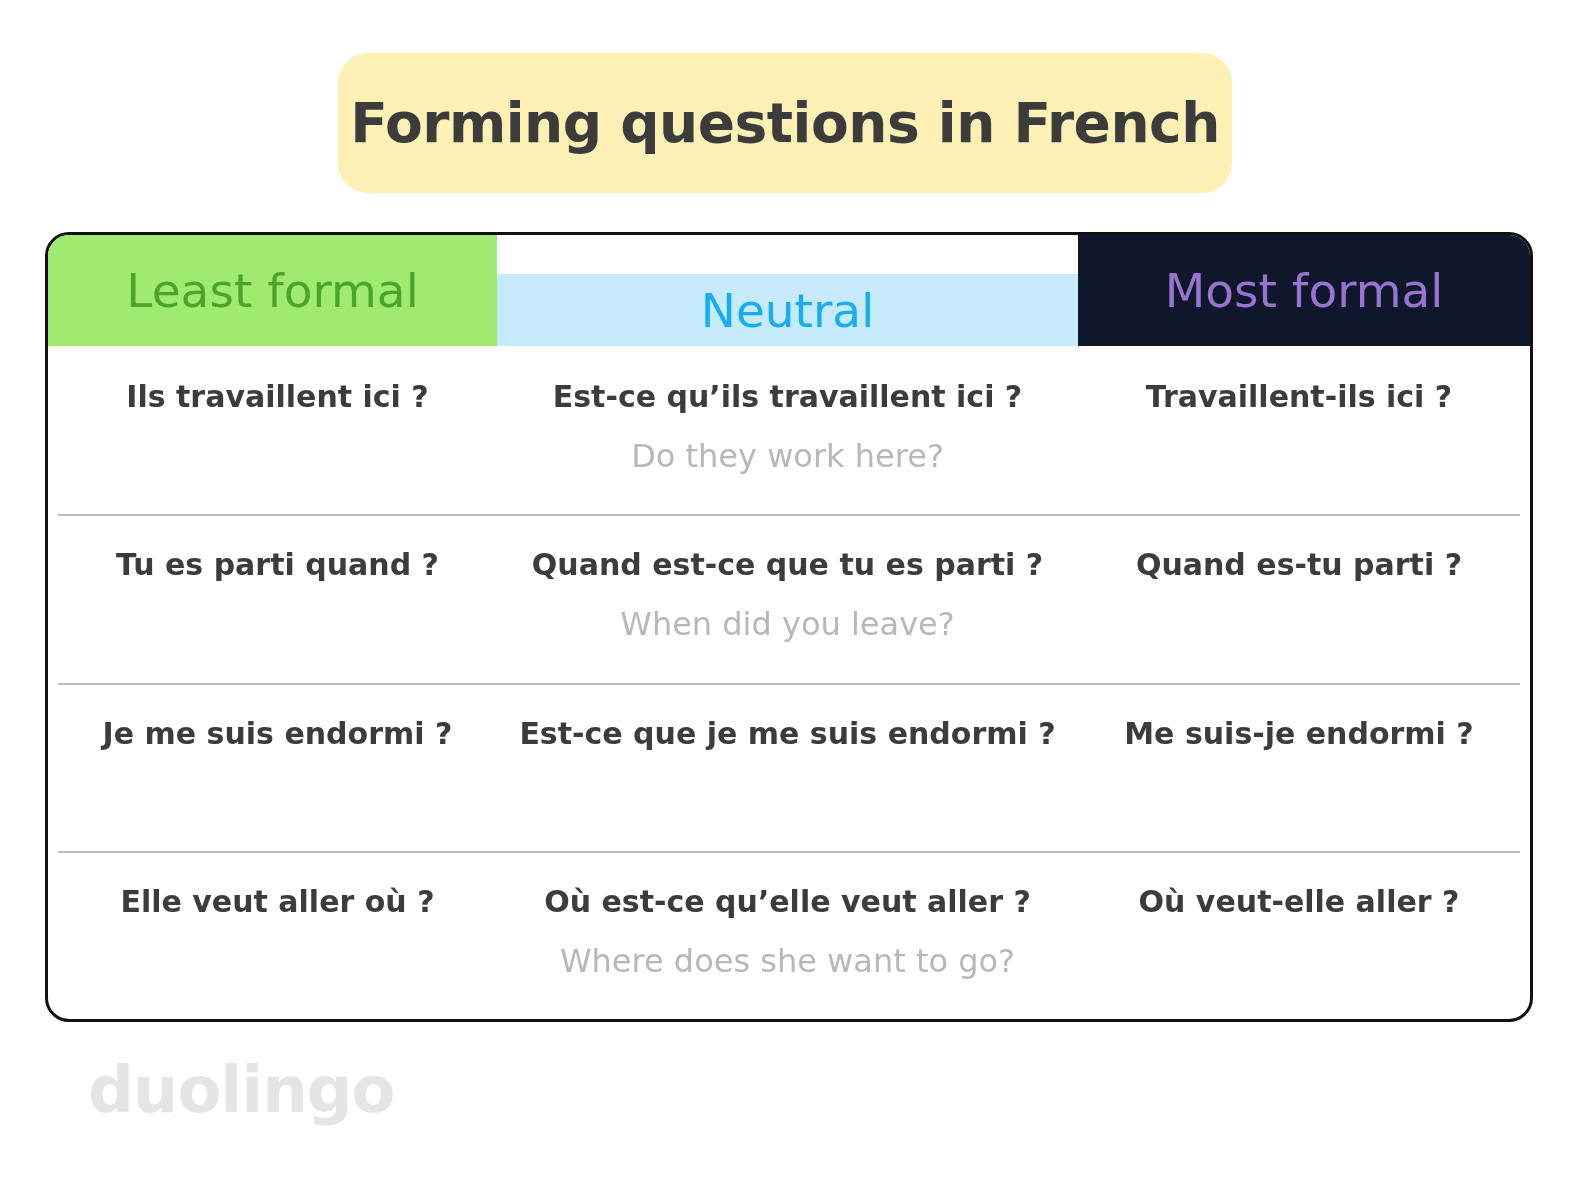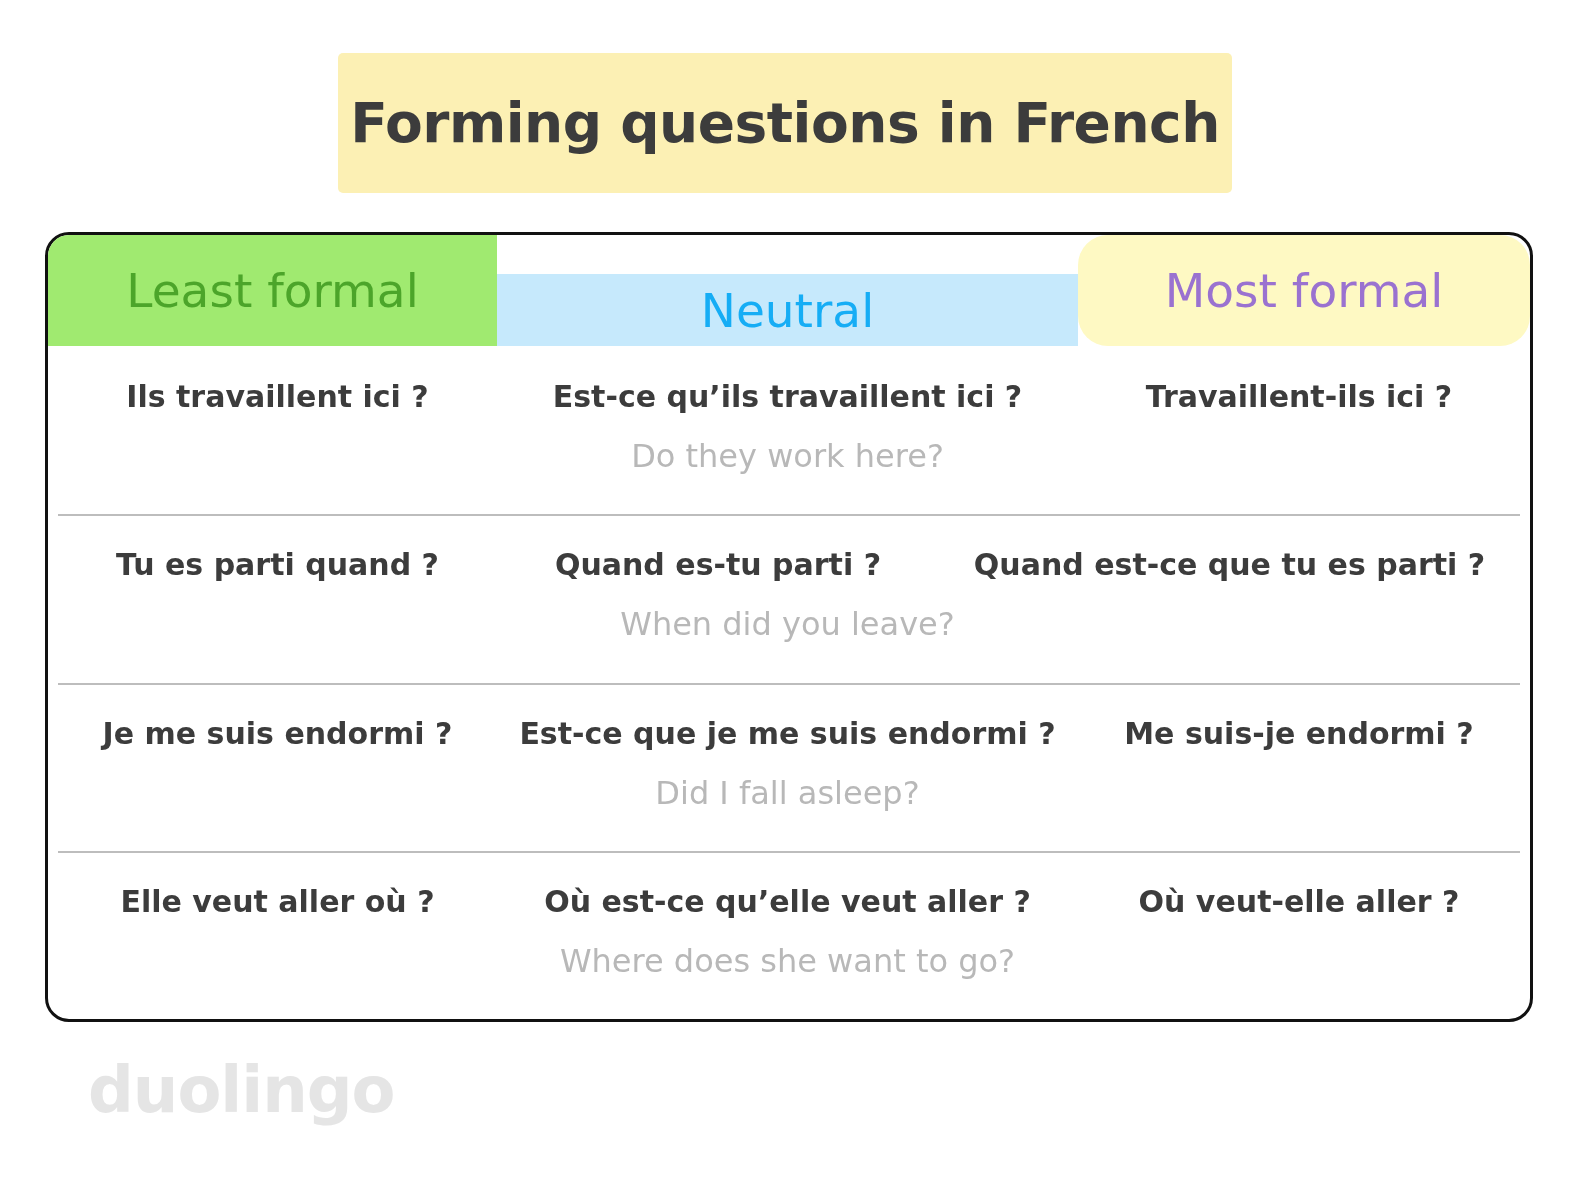--- a/index.html
+++ b/index.html
@@ -16,21 +16,21 @@
   }
 
   
   .title-pill {
     position: absolute;
     left: 338px;
     top: 53px;
     width: 894px;
     height: 140px;
     background: #FCF0B4;
-    border-radius: 5px;
+    border-radius: 30px;
     display: flex;
     align-items: center;
     justify-content: center;
     box-sizing: border-box;
   }
   .title-text {
     font-family: "DejaVu Sans", sans-serif;
     font-weight: bold;
     font-size: 55px;
     letter-spacing: -0.5px;
@@ -62,21 +62,21 @@
     flex: 0 0 111px;
   }
   .header-cell {
     display: flex;
     align-items: center;
     justify-content: center;
     box-sizing: border-box;
   }
   .header-cell.least   { width: 449px; background: #A0EA70; }
   .header-cell.neutral { width: 581px; background: #C6E9FC; margin-top: 39px; }
-  .header-cell.most    { flex: 1;      background: #fef9c3; border-radius: 30px; }
+  .header-cell.most    { flex: 1;      background: #0f172a; }
 
   .header-label {
     font-family: "DejaVu Sans", sans-serif;
     font-weight: normal;
     font-size: 47px;
     line-height: 1;
     white-space: nowrap;
   }
   .header-cell.least   .header-label { color: #4CA52A; }
   .header-cell.neutral .header-label { color: #16ADF5; }
@@ -207,25 +207,25 @@
           <span class="en">Do they work here?</span>
         </div>
       </div>
     </div>
 
     <div class="data-row">
       <div class="row-sentences">
         <div class="cell least">
           <span class="fr">Tu es parti quand ?</span>
         </div>
+        <div class="cell neutral">
+          <span class="fr">Quand est-ce que tu es parti ?</span>
+        </div>
         <div class="cell most">
           <span class="fr">Quand es-tu parti ?</span>
-        </div>
-        <div class="cell neutral">
-          <span class="fr">Quand est-ce que tu es parti ?</span>
         </div>
       </div>
       <div class="translation-wrap">
         <div class="translation-spacer"></div>
         <div class="translation-inner">
           <span class="en">When did you leave?</span>
         </div>
       </div>
     </div>
 
@@ -237,23 +237,20 @@
         </div>
         <div class="cell neutral">
           <span class="fr">Est-ce que je me suis endormi ?</span>
         </div>
         <div class="cell most">
           <span class="fr">Me suis-je endormi ?</span>
         </div>
       </div>
       <div class="translation-wrap">
         <div class="translation-spacer"></div>
-        <div class="translation-inner">
-          <span class="en">Did I fall asleep?</span>
-        </div>
       </div>
     </div>
 
     <div class="data-row">
       <div class="row-sentences">
         <div class="cell least">
           <span class="fr">Elle veut aller où ?</span>
         </div>
         <div class="cell neutral">
           <span class="fr">Où est-ce qu’elle veut aller ?</span>

